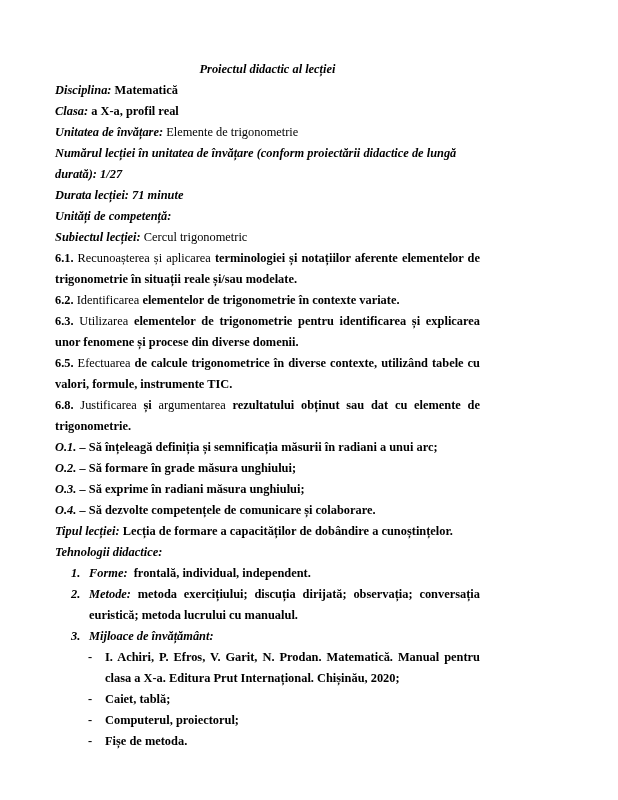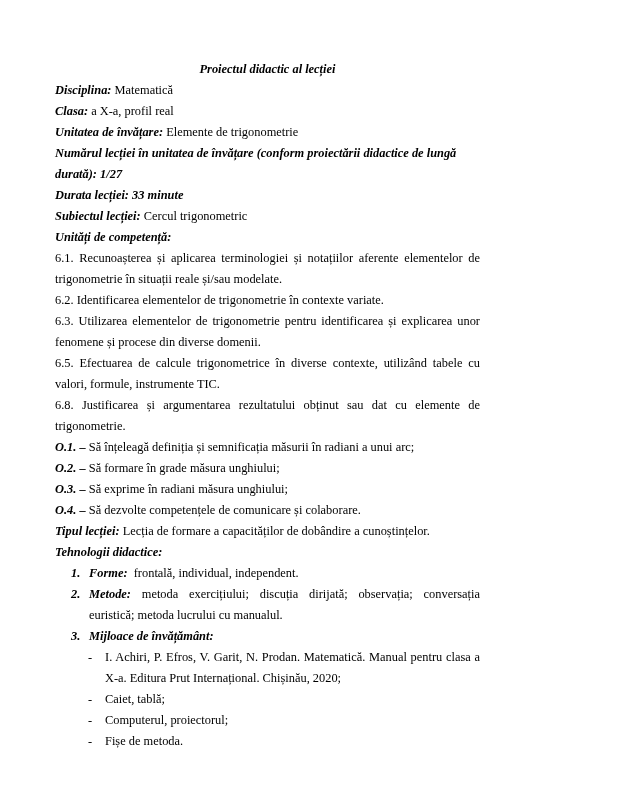--- a/index.html
+++ b/index.html
@@ -23,34 +23,34 @@
     color: #000000;
   }
   p.title { text-align: center; }
   p.just  { text-align: justify; }
   p.oli   { position: relative; padding-left: 34px; text-align: justify; }
   p.dli   { position: relative; padding-left: 50px; text-align: justify; }
   p.oli > .marker { position: absolute; left: 16px; }
   p.dli > .marker { position: absolute; left: 33px; }
   .bi { font-weight: bold; font-style: italic; }
   .b  { font-weight: normal; }
-  .r  { font-weight: normal; font-style: normal; }
+  .r  { font-weight: bold; font-style: normal; }
 </style>
 </head>
 <body>
 
 <div class="page">
     <p class="blk title"><span class="run bi">Proiectul didactic al lecției</span></p>
     <p class="blk para"><span class="run bi">Disciplina:</span><span class="run r"> Matematică</span></p>
     <p class="blk para"><span class="run bi">Clasa:</span><span class="run r"> a X-a, profil real</span></p>
     <p class="blk para"><span class="run bi">Unitatea de învățare:</span><span class="run b"> Elemente de trigonometrie</span></p>
     <p class="blk para"><span class="run bi">Numărul lecției în unitatea de învățare (conform proiectării didactice de lungă durată): 1/27</span></p>
-    <p class="blk para"><span class="run bi">Durata lecției: 33 minute</span></p>
+    <p class="blk para"><span class="run bi">Durata lecției: 71 minute</span></p>
+    <p class="blk para"><span class="run bi">Unități de competență:</span></p>
     <p class="blk para"><span class="run bi">Subiectul lecției:</span><span class="run b"> Cercul trigonometric</span></p>
-    <p class="blk para"><span class="run bi">Unități de competență:</span></p>
     <p class="blk just"><span class="run r">6.1. </span><span class="run b">Recunoașterea și aplicarea</span><span class="run r"> terminologiei și notațiilor aferente elementelor de trigonometrie în situații reale și/sau modelate.</span></p>
     <p class="blk just"><span class="run r">6.2. </span><span class="run b">Identificarea</span><span class="run r"> elementelor de trigonometrie în contexte variate.</span></p>
     <p class="blk just"><span class="run r">6.3. </span><span class="run b">Utilizarea</span><span class="run r"> elementelor de trigonometrie pentru identificarea și explicarea unor fenomene și procese din diverse domenii.</span></p>
     <p class="blk just"><span class="run r">6.5. </span><span class="run b">Efectuarea</span><span class="run r"> de calcule trigonometrice în diverse contexte, utilizând tabele cu valori, formule, instrumente TIC.</span></p>
     <p class="blk just"><span class="run r">6.8. </span><span class="run b">Justificarea</span><span class="run r"> și </span><span class="run b">argumentarea</span><span class="run r"> rezultatului obținut sau dat cu elemente de trigonometrie.</span></p>
     <p class="blk para"><span class="run bi">O.1. –</span><span class="run r"> Să înțeleagă definiția și semnificația măsurii în radiani a unui arc;</span></p>
     <p class="blk para"><span class="run bi">O.2. –</span><span class="run r"> Să formare în grade măsura unghiului;</span></p>
     <p class="blk para"><span class="run bi">O.3. –</span><span class="run r"> Să exprime în radiani măsura unghiului;</span></p>
     <p class="blk para"><span class="run bi">O.4. –</span><span class="run r"> Să dezvolte competențele de comunicare și colaborare.</span></p>
     <p class="blk para"><span class="run bi">Tipul lecției:</span><span class="run r"> Lecția de formare a capacităților de dobândire a cunoștințelor.</span></p>

